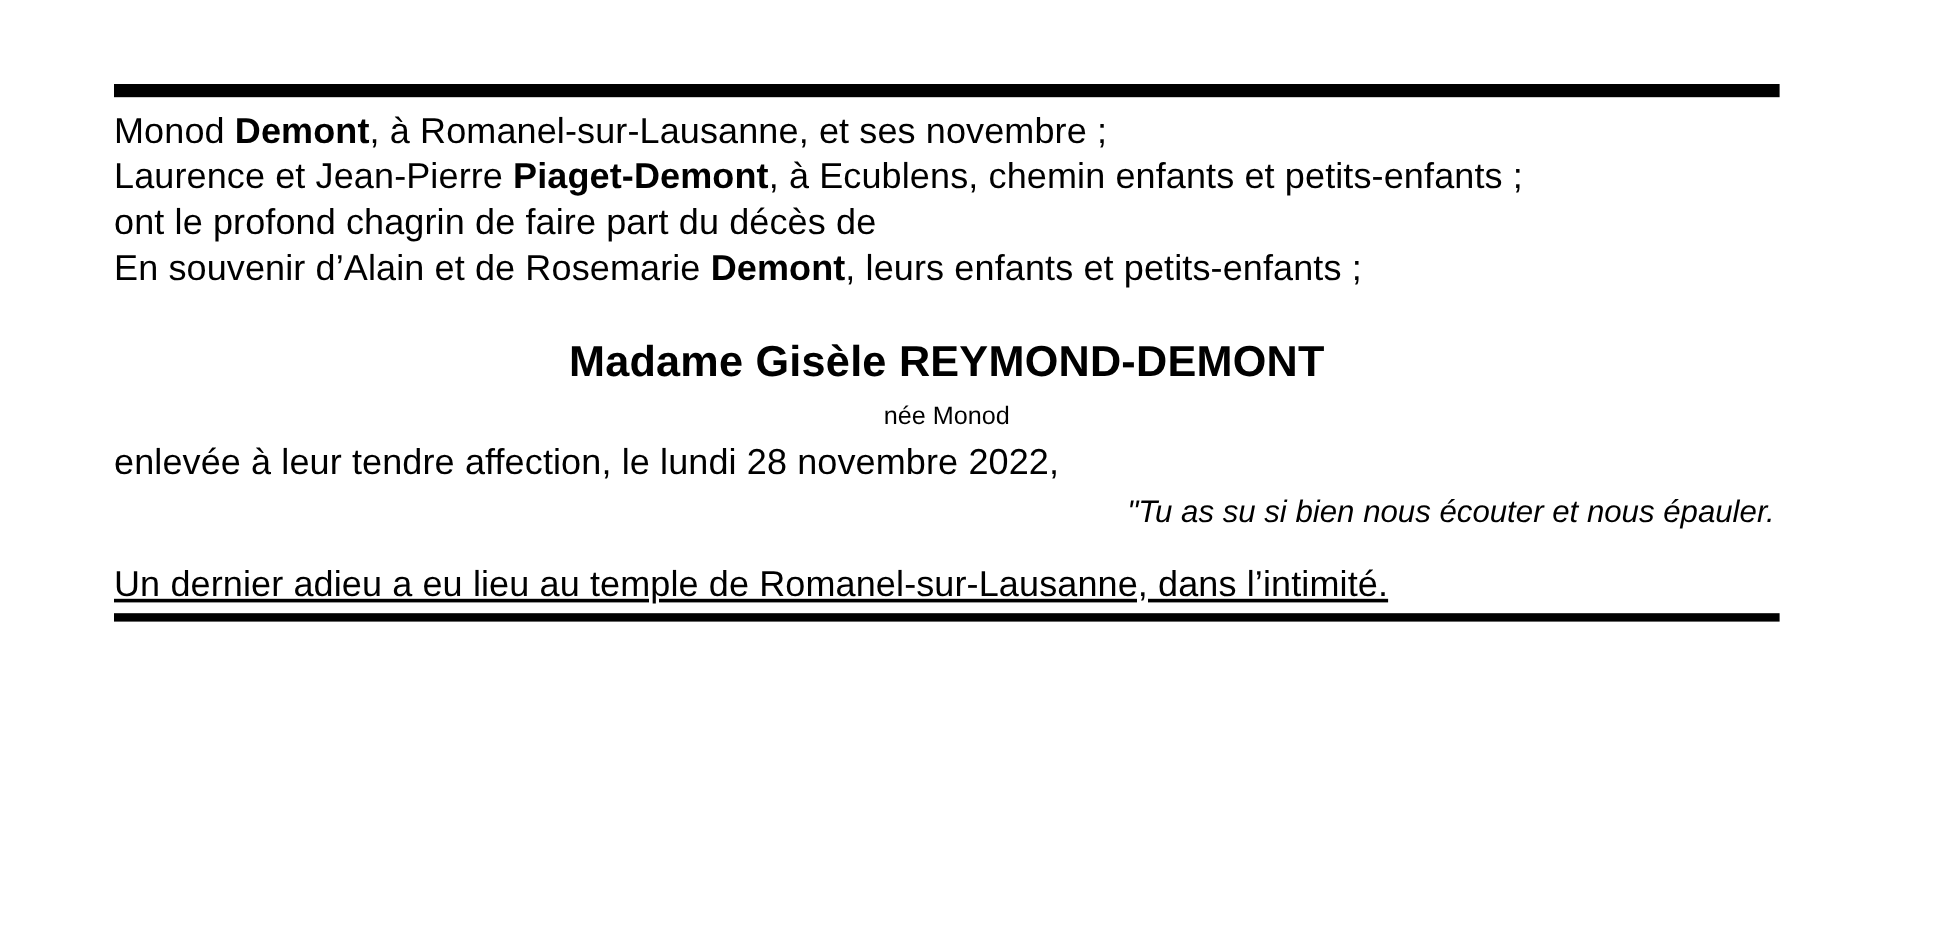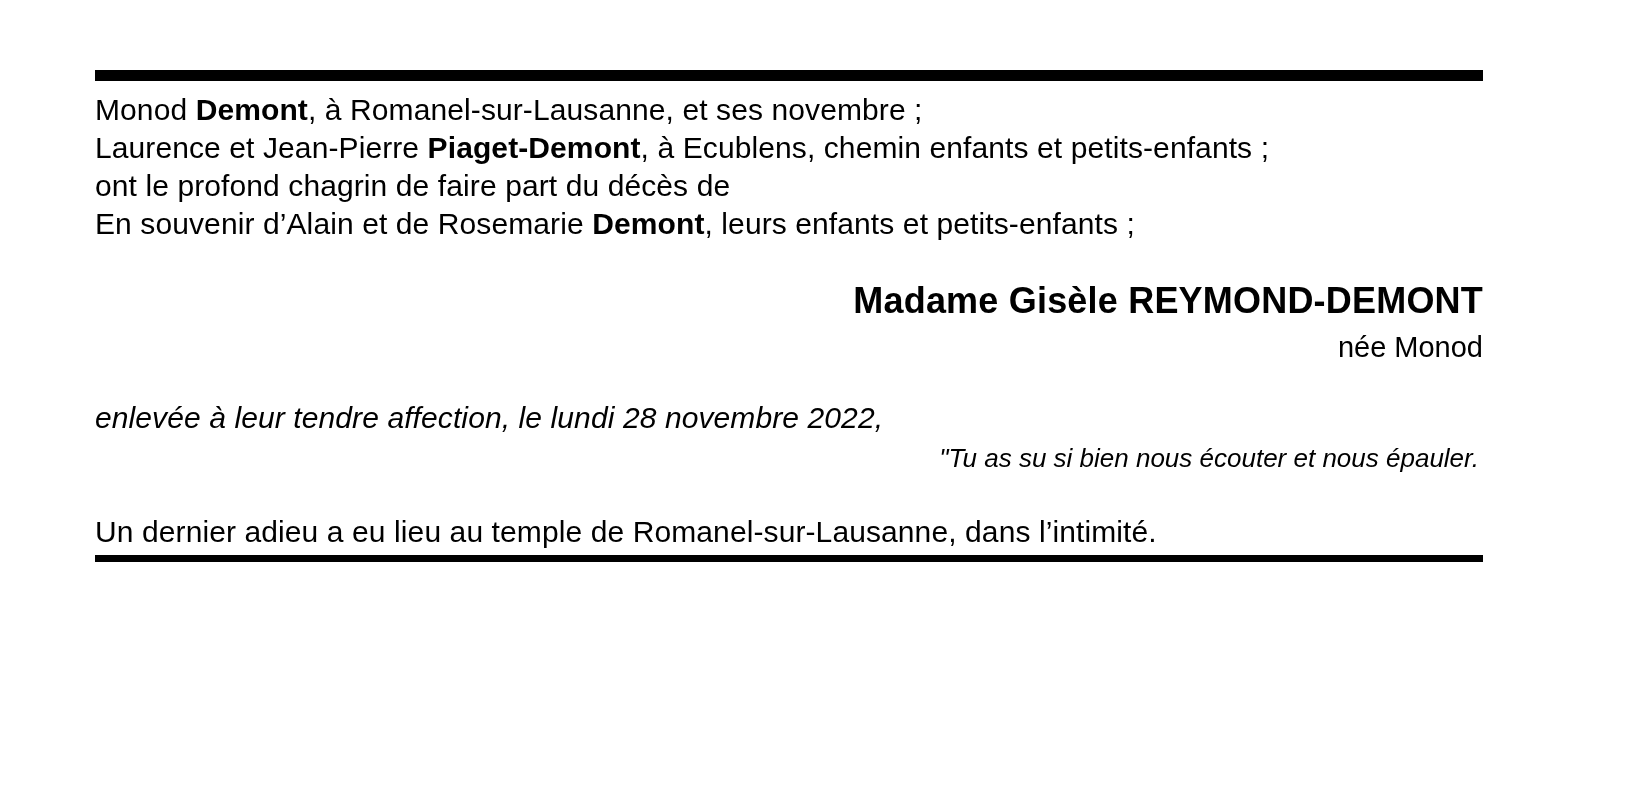--- a/index.html
+++ b/index.html
@@ -37,48 +37,47 @@
   .line {
     font-size: 30px;
     line-height: 38px;
     white-space: nowrap;
     letter-spacing: 0.1px;
   }
   .line b, .name-strong {
     font-weight: bold;
   }
   .deceased-block {
-    text-align: right;
+    text-align: center;
     margin-top: 36px;
   }
   .deceased-name {
     font-size: 36px;
     font-weight: bold;
     line-height: 44px;
     letter-spacing: 0.2px;
   }
   .deceased-nee {
-    font-size: 29px;
+    font-size: 21px;
     line-height: 40px;
     margin-top: 4px;
   }
   .passing-block {
-    margin-top: 32px;
-    font-style: italic;
   }
   .quote-block {
     text-align: right;
     font-style: italic;
     font-size: 26px;
     line-height: 34px;
     margin-top: 4px;
     padding-right: 4px;
   }
   .closing-block {
-    margin-top: 38px;
+    margin-top: 26px;
+    text-decoration: underline;
   }
   .closing-block .line:last-child {
     margin-bottom: 0;
   }
 </style>
 </head>
 <body>
 
 <div class="notice">
 

